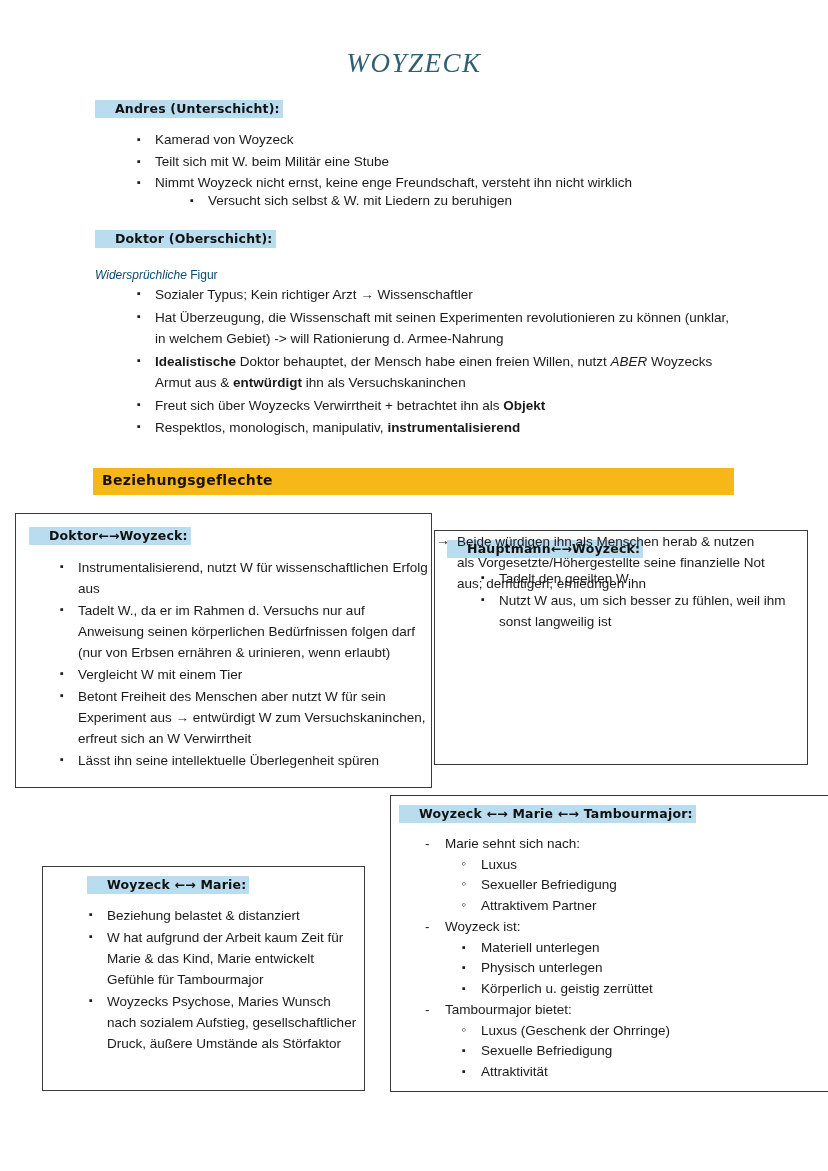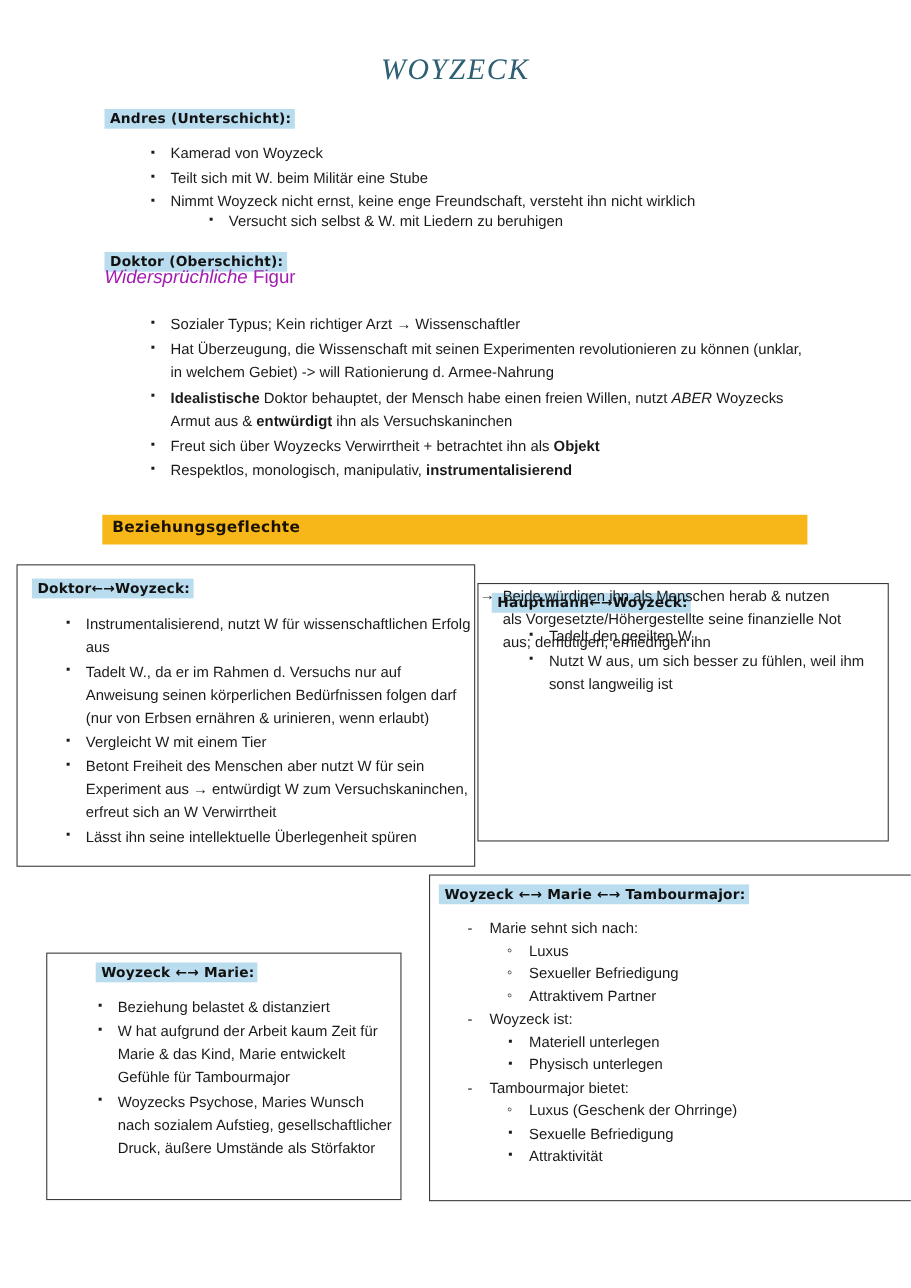--- a/index.html
+++ b/index.html
@@ -32,21 +32,21 @@
   }
 
   
   .hl-blue {
     display: inline;
     background: #b9dcee;
     font-family: "DejaVu Sans", sans-serif;
     font-size: 12.5px;
     font-weight: 600;
     color: #111;
-    padding: 1px 3px 2px 5px;
+    padding: 1px 3px 2px 20px;
     letter-spacing: .2px;
     line-height: 1.5;
     white-space: pre;
   }
   .hl-yellow-bar {
     position: absolute;
     left: 93px;
     top: 468px;
     width: 641px;
     height: 27px;
@@ -66,23 +66,23 @@
   
   .sec-head {
     position: absolute;
   }
   #andres-head { left: 95px; top: 99px; }
   #doktor-head { left: 95px; top: 229px; }
 
   .subtitle {
     position: absolute;
     left: 95px;
-    top: 242px;
-    font-size: 17px;
-    color: #a21caf;
+    top: 268px;
+    font-size: 12px;
+    color: #0c4a6e;
   }
   .subtitle i { font-style: italic; }
 
   ul.b {
     list-style: none;
     margin: 0;
     padding: 0;
   }
   ul.b > li {
     position: relative;
@@ -233,20 +233,21 @@
         <li class="m-circle">Luxus</li>
         <li class="m-circle">Sexueller Befriedigung</li>
         <li class="m-circle">Attraktivem Partner</li>
       </ul>
     </li>
     <li>
       <span>Woyzeck ist:</span>
       <ul>
         <li class="m-square">Materiell unterlegen</li>
         <li class="m-square">Physisch unterlegen</li>
+        <li class="m-square">Körperlich u. geistig zerrüttet</li>
       </ul>
     </li>
     <li>
       <span>Tambourmajor bietet:</span>
       <ul>
         <li class="m-circle">Luxus (Geschenk der Ohrringe)</li>
         <li class="m-square">Sexuelle Befriedigung</li>
         <li class="m-square">Attraktivität</li>
       </ul>
     </li>

